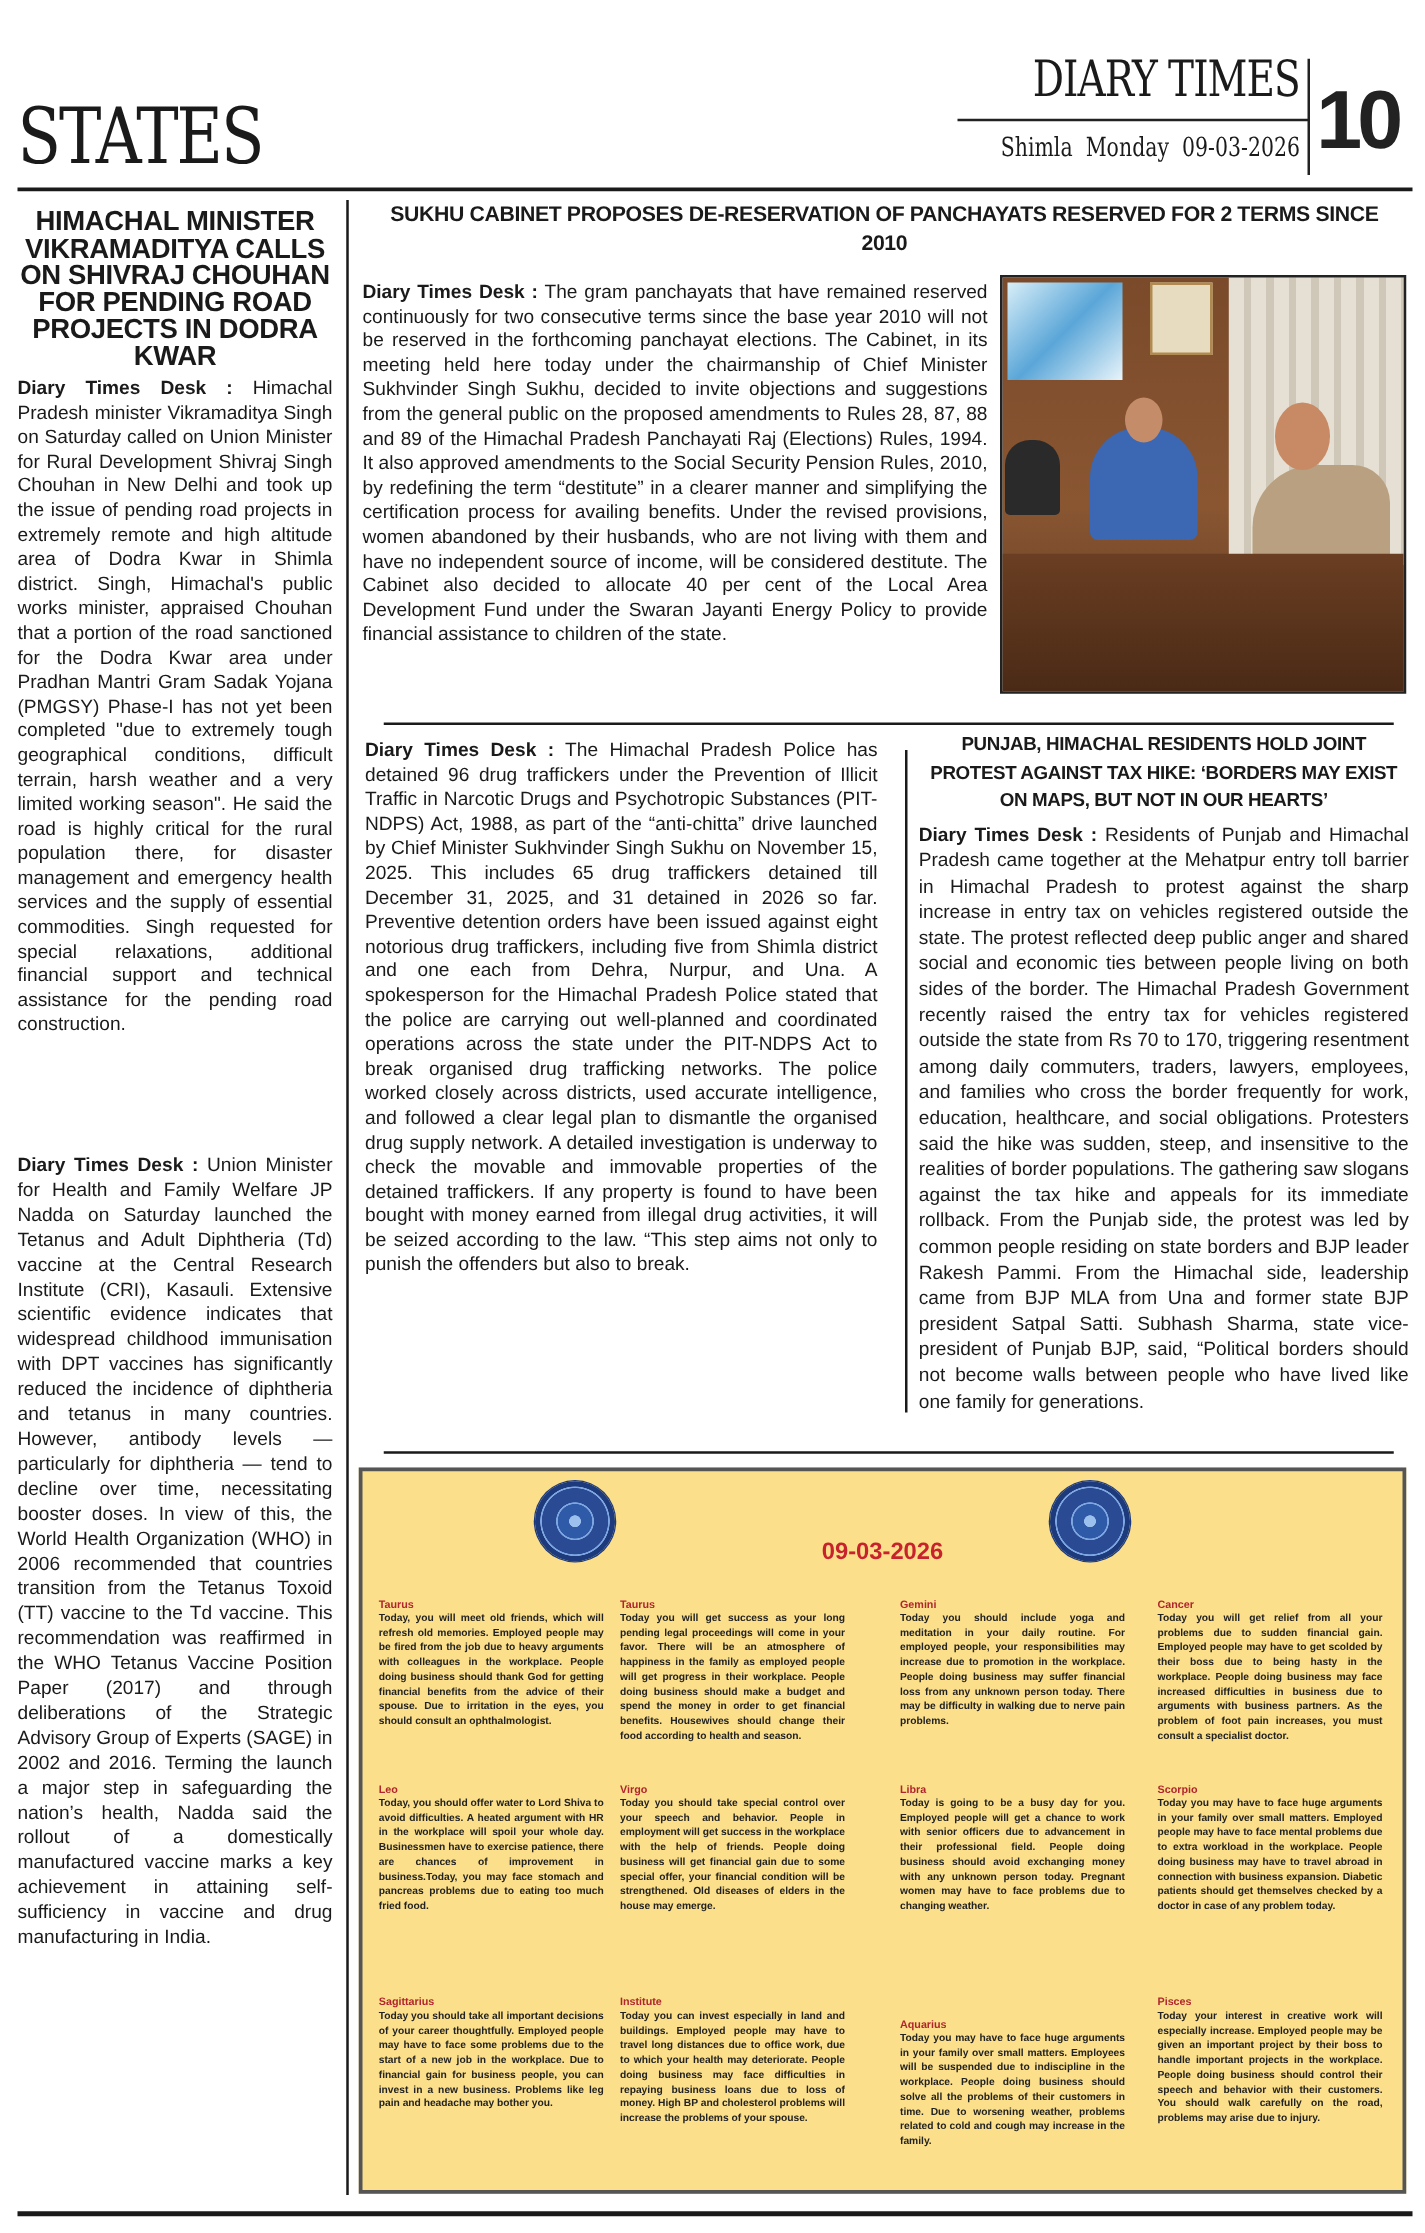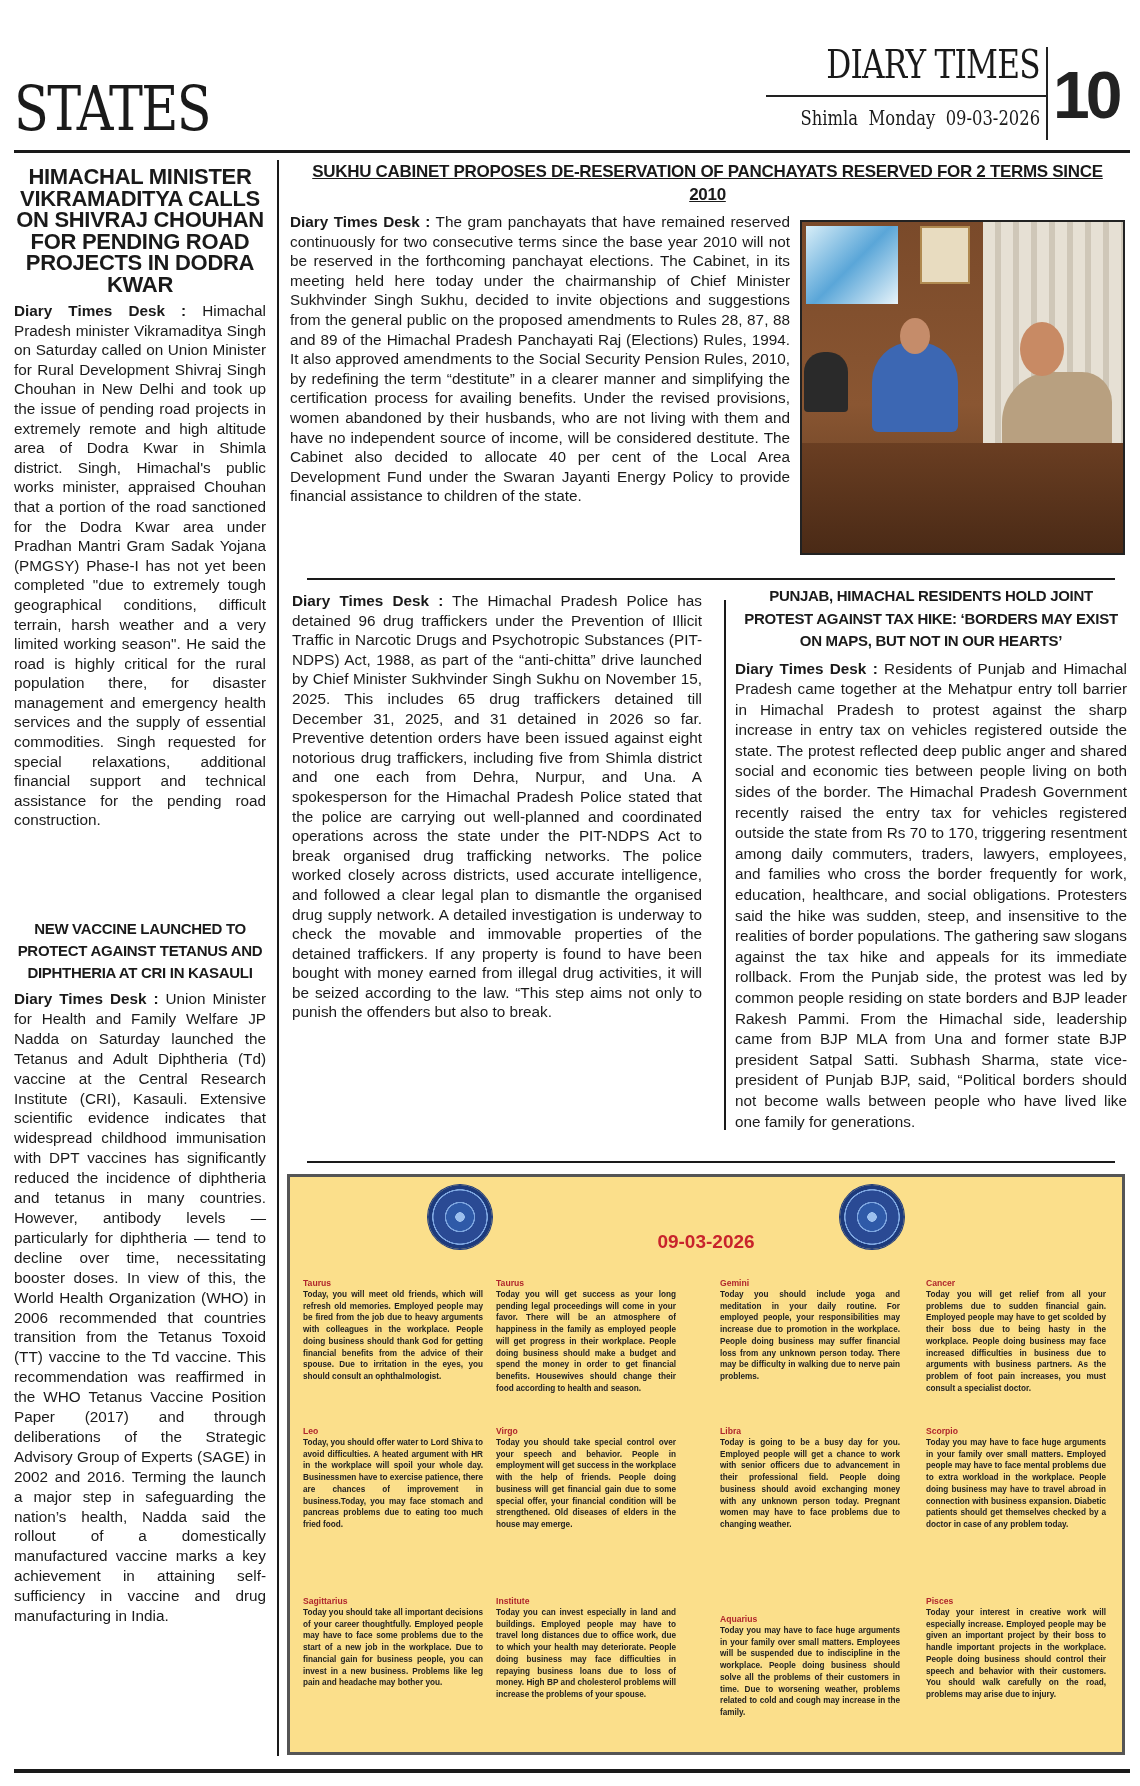--- a/index.html
+++ b/index.html
@@ -8,21 +8,21 @@
   .masthead-section { left: 14px; top: 78px; font-family: "DejaVu Serif", serif; font-size: 62px; letter-spacing: -2px; transform: scaleX(0.82); transform-origin: left top; font-weight: normal; line-height: 1; }
   .brand { right: 100px; top: 44px; font-family: "DejaVu Serif", serif; font-size: 40px; transform: scaleX(0.78); transform-origin: right top; line-height: 1; letter-spacing: -1px; }
   .brand-rule { left: 766px; width: 282px; top: 95px; height: 2px; background: #222; }
   .dateline { right: 100px; top: 108px; font-family: "DejaVu Serif", serif; font-size: 21px; transform: scaleX(0.78); transform-origin: right top; line-height: 1; }
   .vsep { left: 1046px; top: 47px; width: 2px; height: 93px; background: #222; }
   .pageno { left: 1053px; top: 62px; font-family: "Liberation Sans", sans-serif; font-weight: bold; font-size: 66px; line-height: 1; letter-spacing: -4px; color: #222; }
   .hrule { height: 3px; background: #1a1a1a; }
   .vrule { width: 2px; background: #1a1a1a; }
 
   .headline { font-family: "Liberation Sans", sans-serif; font-weight: bold; text-align: center; text-transform: uppercase; color: #1a1a1a; line-height: 1.28; letter-spacing: -0.3px; }
-  .body { font-family: "Liberation Sans", sans-serif; font-size: 15.3px; line-height: 19.6px; text-align: justify; color: #1a1a1a; }
+  .body { font-family: "Liberation Sans", sans-serif; font-size: 15.3px; line-height: 19.6px; text-align: justify; color: #1a1a1a; margin-top: 12px; }
   .body b { font-weight: bold; }
 
   .col-left { left: 14px; width: 252px; }
   .photo { left: 800px; top: 220px; width: 325px; height: 335px; border: 2px solid #222; overflow: hidden; box-sizing: border-box;
     background: linear-gradient(180deg, #7a4a2a 0%, #8a5632 55%, #5a3820 100%); }
   .photo .screen { position: absolute; left: 4px; top: 4px; width: 92px; height: 78px; background: linear-gradient(135deg,#d8eef8,#5aa6d8 50%,#e8f4fa); }
   .photo .curtain { position: absolute; right: 0; top: 0; width: 140px; height: 230px; background: repeating-linear-gradient(90deg,#e6e0d4 0 12px,#cfc7b8 12px 18px); }
   .photo .frame { position: absolute; left: 118px; top: 4px; width: 46px; height: 54px; background: #e8dcc0; border: 2px solid #b08a50; }
   .photo .table { position: absolute; left: 0; bottom: 0; width: 100%; height: 110px; background: linear-gradient(180deg,#6a3e22,#4a2a16); }
   .photo .man1 { position: absolute; left: 70px; top: 120px; width: 86px; height: 90px; border-radius: 40px 40px 6px 6px; background: #3c67b3; }
@@ -55,27 +55,26 @@
 <div class="abs vsep"></div>
 <div class="abs pageno">10</div>
 <div class="abs hrule" style="left:14px; width:1116px; top:150px;"></div>
 
 <div class="abs col-left" style="top:166px;">
   <div class="headline" style="font-size:22px; line-height:21.5px;">HIMACHAL MINISTER VIKRAMADITYA CALLS ON SHIVRAJ CHOUHAN FOR PENDING ROAD PROJECTS IN DODRA KWAR</div>
   <div class="body" style="margin-top:6px;"><b>Diary Times Desk :</b> <span>Himachal Pradesh minister Vikramaditya Singh on Saturday called on Union Minister for Rural Development Shivraj Singh Chouhan in New Delhi and took up the issue of pending road projects in extremely remote and high altitude area of Dodra Kwar in Shimla district. Singh, Himachal's public works minister, appraised Chouhan that a portion of the road sanctioned for the Dodra Kwar area under Pradhan Mantri Gram Sadak Yojana (PMGSY) Phase-I has not yet been completed "due to extremely tough geographical conditions, difficult terrain, harsh weather and a very limited working season". He said the road is highly critical for the rural population there, for disaster management and emergency health services and the supply of essential commodities. Singh requested for special relaxations, additional financial support and technical assistance for the pending road construction.</span></div>
 </div>
 
 <div class="abs col-left" style="top:918px;">
-  <div class="headline" style="font-size:15px; line-height:22px;">NEW VACCINE LAUNCHED TO PROTECT AGAINST TETANUS AND DIPHTHERIA AT CRI IN KASAULI</div>
   <div class="body" style="margin-top:5px; line-height:19.9px;"><b>Diary Times Desk :</b> <span>Union Minister for Health and Family Welfare JP Nadda on Saturday launched the Tetanus and Adult Diphtheria (Td) vaccine at the Central Research Institute (CRI), Kasauli. Extensive scientific evidence indicates that widespread childhood immunisation with DPT vaccines has significantly reduced the incidence of diphtheria and tetanus in many countries. However, antibody levels — particularly for diphtheria — tend to decline over time, necessitating booster doses. In view of this, the World Health Organization (WHO) in 2006 recommended that countries transition from the Tetanus Toxoid (TT) vaccine to the Td vaccine. This recommendation was reaffirmed in the WHO Tetanus Vaccine Position Paper (2017) and through deliberations of the Strategic Advisory Group of Experts (SAGE) in 2002 and 2016. Terming the launch a major step in safeguarding the nation’s health, Nadda said the rollout of a domestically manufactured vaccine marks a key achievement in attaining self-sufficiency in vaccine and drug manufacturing in India.</span></div>
 </div>
 
 <div class="abs vrule" style="left:277px; top:160px; height:1596px;"></div>
 
-<div class="abs" style="left:290px; top:160px; width:835px;text-decoration:underline;">
+<div class="abs" style="left:290px; top:160px; width:835px;">
   <div class="headline" style="font-size:17px; line-height:23px; padding:0 20px;">SUKHU CABINET PROPOSES DE-RESERVATION OF PANCHAYATS RESERVED FOR 2 TERMS SINCE 2010</div>
 </div>
 <div class="abs body" style="left:290px; top:212px; width:500px;"><b>Diary Times Desk :</b> <span>The gram panchayats that have remained reserved continuously for two consecutive terms since the base year 2010 will not be reserved in the forthcoming panchayat elections. The Cabinet, in its meeting held here today under the chairmanship of Chief Minister Sukhvinder Singh Sukhu, decided to invite objections and suggestions from the general public on the proposed amendments to Rules 28, 87, 88 and 89 of the Himachal Pradesh Panchayati Raj (Elections) Rules, 1994. It also approved amendments to the Social Security Pension Rules, 2010, by redefining the term “destitute” in a clearer manner and simplifying the certification process for availing benefits. Under the revised provisions, women abandoned by their husbands, who are not living with them and have no independent source of income, will be considered destitute. The Cabinet also decided to allocate 40 per cent of the Local Area Development Fund under the Swaran Jayanti Energy Policy to provide financial assistance to children of the state.</span></div>
 
 <div class="abs photo">
   <div class="curtain"></div>
   <div class="screen"></div>
   <div class="frame"></div>
   <div class="man0"></div>
   <div class="man1"></div>

